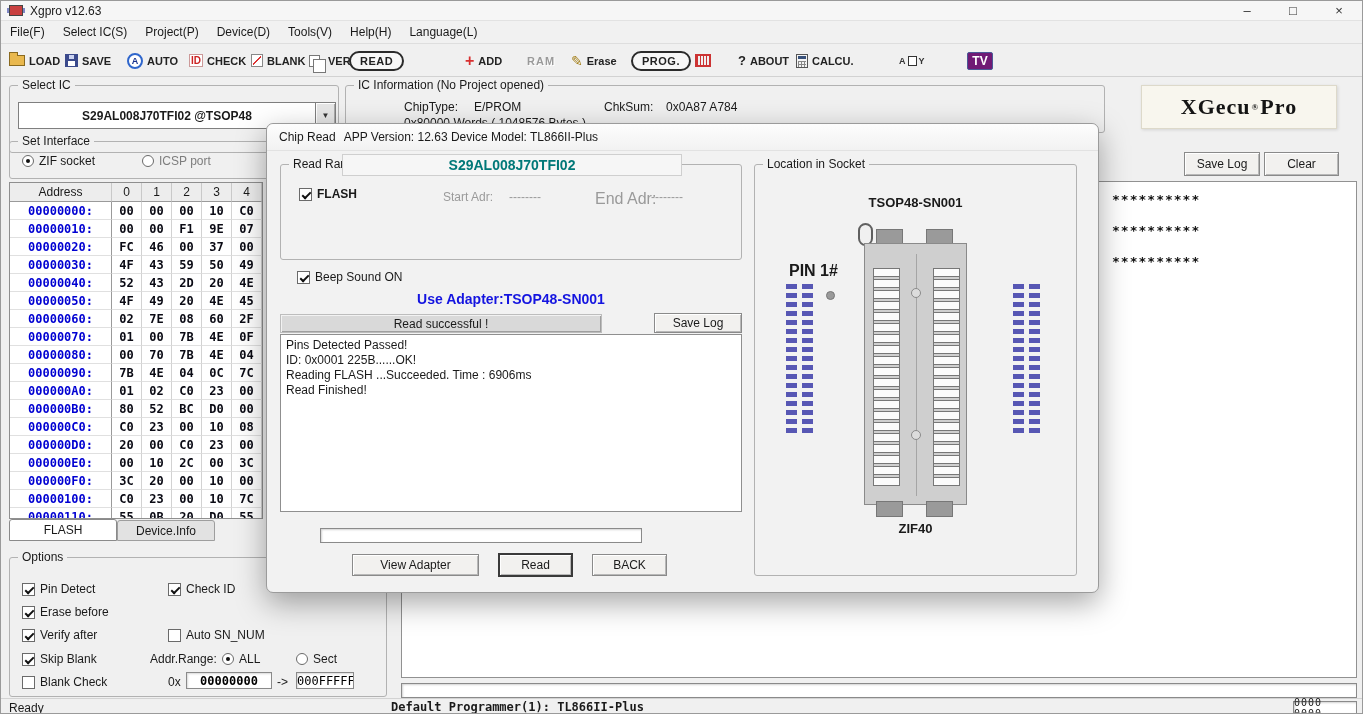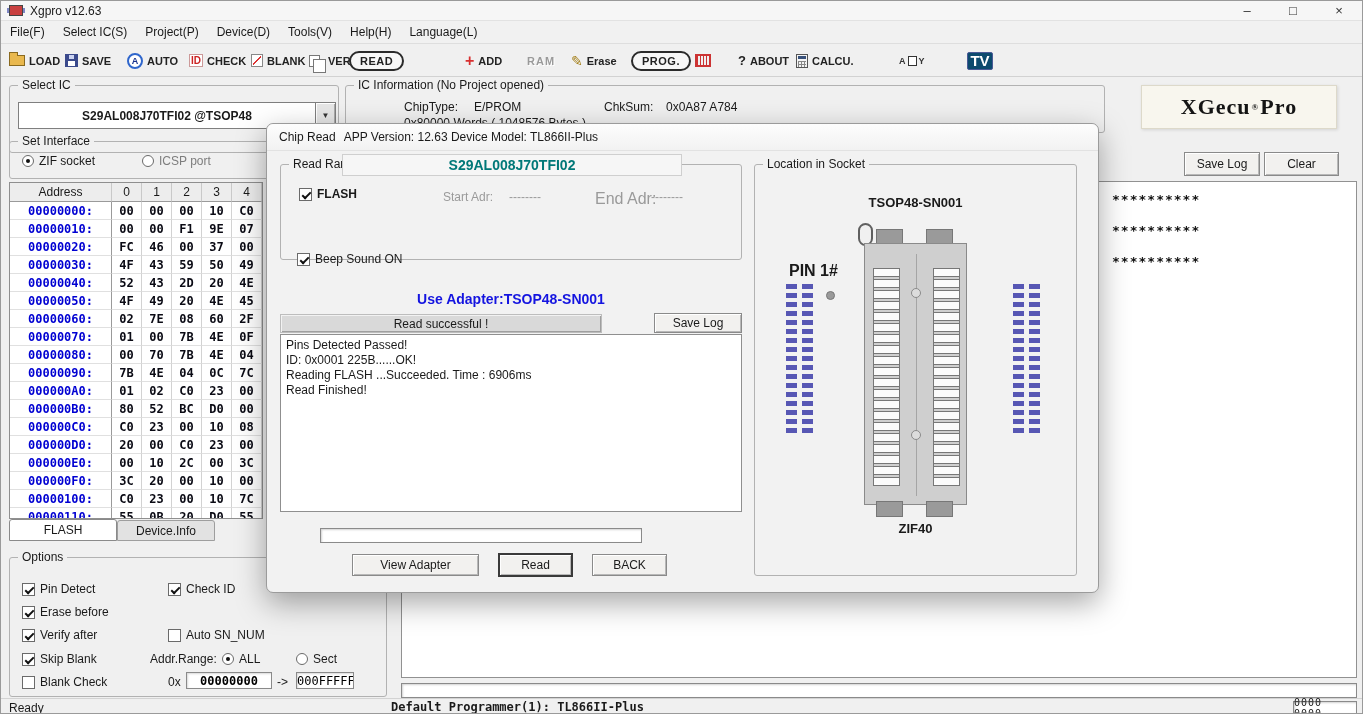--- a/index.html
+++ b/index.html
@@ -36,21 +36,21 @@
   .ic-ram { color:#9a9a9a; font-weight:800; font-size:11px; letter-spacing:1px; text-shadow:1px 1px 0 #fff; }
   .ic-erase { color:#a07a10; font-size:14px; font-weight:400; }
   .ic-icgrid { width:16px; height:13px; border:2px solid #c33; background:repeating-linear-gradient(90deg,#c33 0 1px,transparent 1px 3px); }
   .ic-q { font-weight:800; font-size:13px; color:#222; }
   .ic-calc { width:12px; height:14px; border:1px solid #555; background:#f4f4f4; position:relative; }
   .ic-calc::before { content:""; position:absolute; top:1px; left:1px; right:1px; height:3px; background:#37507a; }
   .ic-calc::after { content:""; position:absolute; left:1px; right:1px; top:6px; height:6px;
      background:repeating-linear-gradient(90deg,#888 0 1px,transparent 1px 3px), repeating-linear-gradient(#888 0 1px,transparent 1px 3px); }
   .logic-wrap { display:flex; align-items:center; gap:2px; font-size:9px; font-weight:700; color:#333; }
   .gate { width:9px; height:10px; border:1px solid #333; background:#fff; }
-  .ic-tv { width:26px; height:18px; background:#0c4a6e; border:1px solid #4a5a96; border-radius:2px; color:#fff; font-weight:700; font-size:15px; display:flex; align-items:center; justify-content:center; }
+  .ic-tv { width:26px; height:18px; background:#701a75; border:1px solid #4a5a96; border-radius:2px; color:#fff; font-weight:700; font-size:12px; display:flex; align-items:center; justify-content:center; }
 
   
   .groupbox { position:absolute; border:1px solid #b2b2b2; border-radius:3px; }
   .legend { position:absolute; top:-8px; left:8px; background:#f0f0f0; padding:0 4px; font-size:12px; white-space:nowrap; }
   .dlg .legend { background:#f2f2f2; }
 
   
   .btn { background:#f2f1ef; border:1px solid #8a8a8a; box-shadow:inset 1px 1px 0 #fff, inset -1px -1px 0 #b8b8b8; font-size:12px; display:flex; align-items:center; justify-content:center; }
   .btn.default { border:1px solid #3a3a3a; box-shadow:0 0 0 1px #3a3a3a, inset 1px 1px 0 #fff, inset -1px -1px 0 #b8b8b8; }
   .sunken { border:1px solid #8a8a8a; background:#fff; box-shadow:inset 1px 1px 2px rgba(0,0,0,.18); }
@@ -491,21 +491,21 @@
       <div class="opt" style="left:18px; top:22px;">
         <span class="cb checked"></span>
         <span class="bold">FLASH</span>
       </div>
       <span class="abs gray" style="left:162px; top:25px; font-size:12px;">Start Adr:</span>
       <span class="abs gray" style="left:228px; top:25px; font-size:12px;">--------</span>
       <span class="abs gray" style="left:314px; top:25px; font-size:16px;">End Adr:</span>
       <span class="abs gray" style="left:370px; top:25px; font-size:12px;">--------</span>
     </div>
 
-    <div class="opt" style="left:30px; top:128px;">
+    <div class="opt" style="left:30px; top:146px;">
       <span class="cb checked"></span>
       <span>Beep Sound ON</span>
     </div>
 
     <div class="adapter-note">Use Adapter:TSOP48-SN001</div>
 
     <div class="read-status">Read successful !</div>
     <div class="btn abs" style="left:387px; top:189px; width:88px; height:20px;">Save Log</div>
 
     <div class="read-log">

